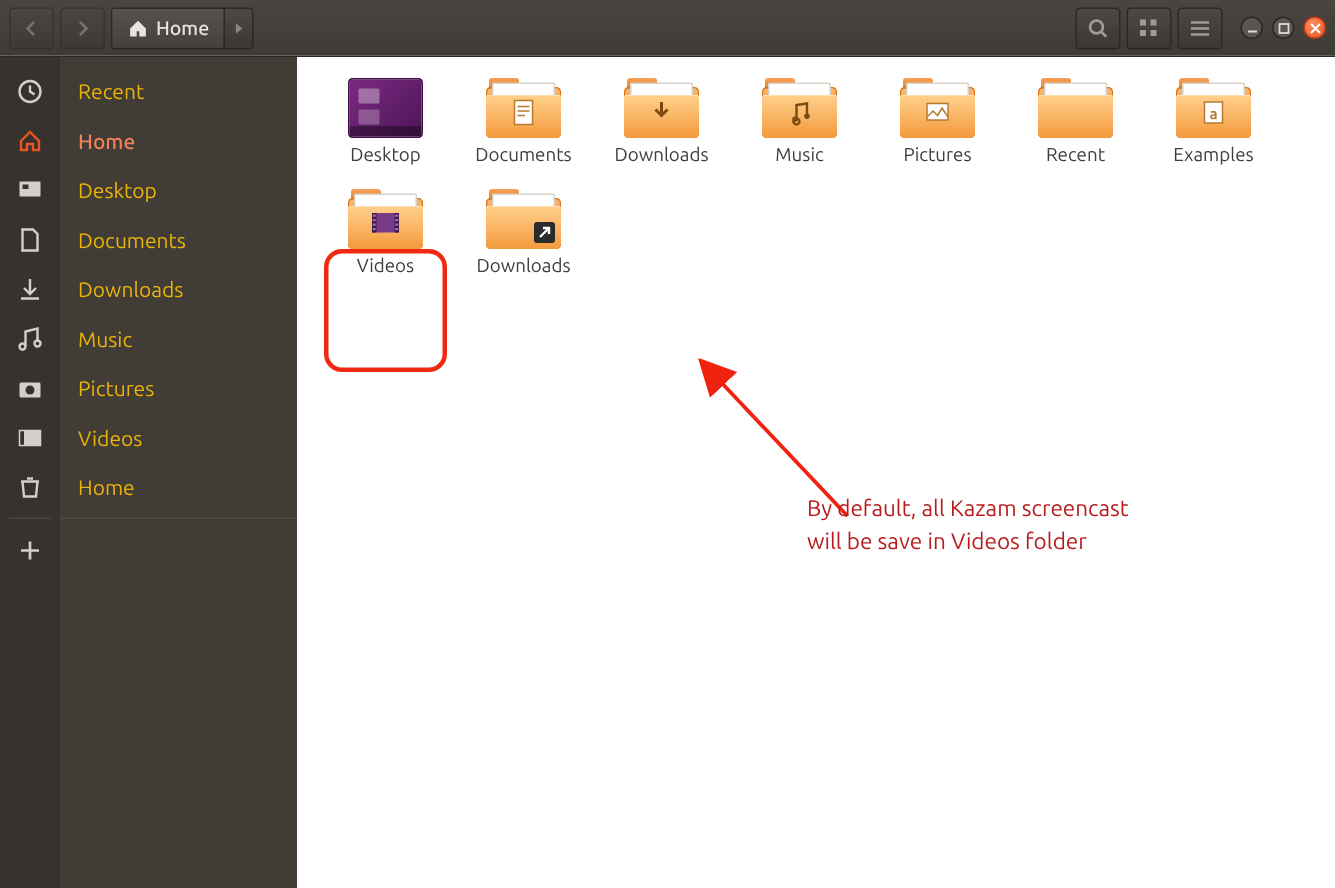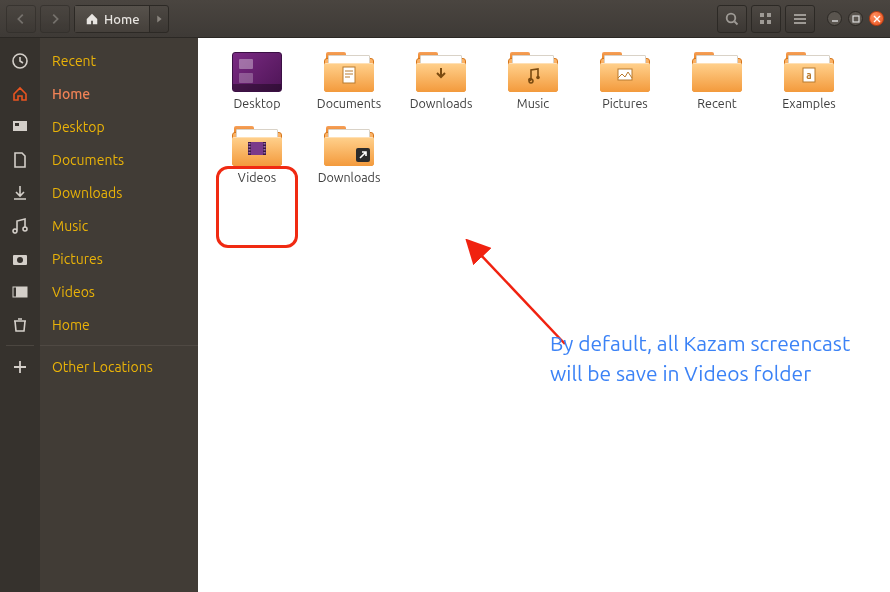--- a/index.html
+++ b/index.html
@@ -61,21 +61,21 @@
   
   .desktop-ic{width:50px;height:40px;border-radius:3px;background:linear-gradient(135deg,#7a2a83,#4e1556);position:relative;overflow:hidden;border:1px solid #3b0f44;}
   .desktop-ic::before{content:"";position:absolute;left:6px;top:6px;width:14px;height:10px;background:rgba(255,255,255,.35);border-radius:1px;}
   .desktop-ic::after{content:"";position:absolute;left:6px;top:20px;width:14px;height:10px;background:rgba(255,255,255,.25);border-radius:1px;}
   .desktop-strip{position:absolute;bottom:0;left:0;right:0;height:7px;background:rgba(0,0,0,.35)}
 
   
   .hl{position:absolute;border:3px solid #f02a12;border-radius:12px;width:82px;height:82px;left:216px;top:166px;pointer-events:none}
 
   
-  .anno{position:absolute;left:352px;top:290px;color:#3b82f6;font-size:21px;line-height:1.45;white-space:pre;}
+  .anno{position:absolute;left:340px;top:290px;color:#b91c1c;font-size:15px;line-height:1.45;white-space:pre;}
   svg.arrow{position:absolute;left:267px;top:201px;pointer-events:none}
 
   
   .ic{width:16px;height:16px;display:block}
   .ic14{width:14px;height:14px}
   .ic18{width:18px;height:18px}
 </style>
 </head>
 <body>
 
@@ -226,23 +226,20 @@
     <div class="side-item">
         <span>Pictures</span>
       </div>
     <div class="side-item">
         <span>Videos</span>
       </div>
     <div class="side-item">
         <span>Home</span>
       </div>
     <div class="side-sep"></div>
-    <div class="side-item">
-        <span>Other Locations</span>
-      </div>
   </div>
 
   <div class="main">
     <div class="grid">
 
       <div class="item">
         <div class="desktop-ic">
             <div class="desktop-strip"></div>
           </div>
         <div class="lbl">Desktop</div>

